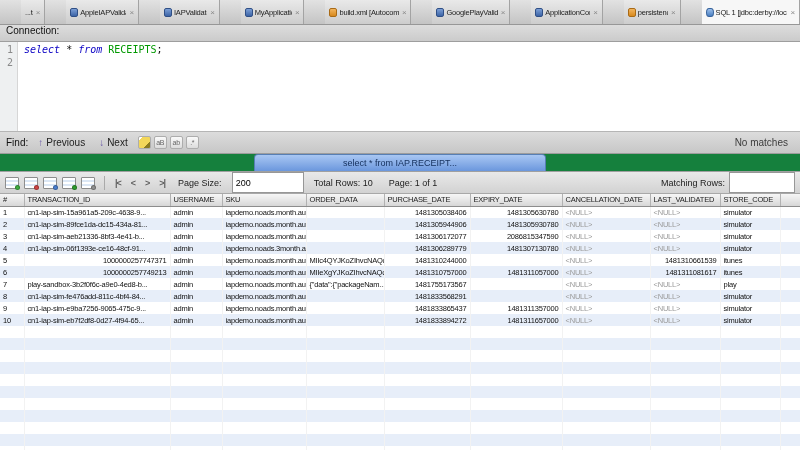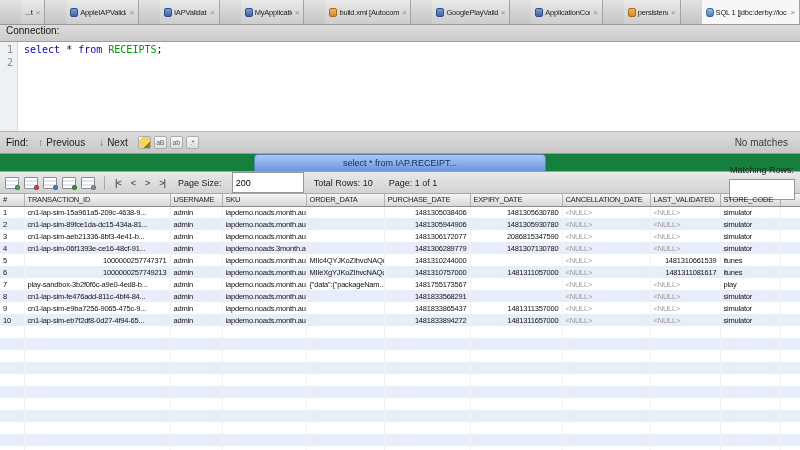--- a/index.html
+++ b/index.html
@@ -54,21 +54,21 @@
   .tri-down { width:0; height:0; border-left:3px solid transparent; border-right:3px solid transparent; border-top:3px solid #fff; }
 
   
   .editor { height:90px; background:#fff; display:flex; border-bottom:1px solid #b5b5b5; }
   .gutter {
     width:18px; flex:0 0 auto; background:#eef0f1; border-right:1px solid #d6d6d6;
     font:10px "DejaVu Sans Mono", monospace; color:#8a8a8a;
     text-align:right; padding:1px 4px 0 0; line-height:13px;
   }
   .code { font:10px "DejaVu Sans Mono", monospace; line-height:13px; padding:1px 0 0 6px; }
-  .kw { color:#0a00c4; }
+  .kw { color:#0a00c4;font-style:italic; }
   .ident { color:#009900; }
 
   
   .find-bar {
     height:22px; display:flex; align-items:center; gap:6px; padding:0 6px;
     background:linear-gradient(#dcdcdc,#c7c7c7); border-bottom:1px solid #9c9c9c;
     font-size:10px;
   }
   .find-combo {
     position:relative; height:14px; width:104px;
@@ -113,21 +113,21 @@
   .gicon i { position:absolute; right:-2px; bottom:-2px; width:5px; height:5px; border-radius:50%; border:1px solid rgba(0,0,0,0.25); }
   .tb-sep { width:1px; height:14px; background:#aaa; margin:0 3px; }
   .nav { color:#5f5f5f; font-weight:bold; font-size:9px; padding:0 3px; letter-spacing:-1px; }
   .tb-input {
     height:21px; border:1px solid #979797; background:#fff;
     font-family:"Liberation Sans", sans-serif; font-size:9px; padding:0 3px;
   }
   .ps-input { width:72px; }
   .mr-input { width:66px; }
   .tb-text { padding:0 6px; }
-  .right-group { margin-left:auto; display:flex; align-items:center; gap:4px;flex-direction:column; }
+  .right-group { margin-left:auto; display:flex; align-items:center; gap:4px; }
 
   
   .grid { background:#fff; }
   table { border-collapse:collapse; table-layout:fixed; width:800px; }
   th {
     height:12px; padding:1px 3px;
     background:linear-gradient(#f6f6f6,#d7d7d7);
     border-right:1px solid #b2b2b2; border-bottom:1px solid #8d8d8d;
     font-size:7.5px; letter-spacing:-0.2px; font-weight:normal; color:#222;
     text-align:left; white-space:nowrap; overflow:hidden;

